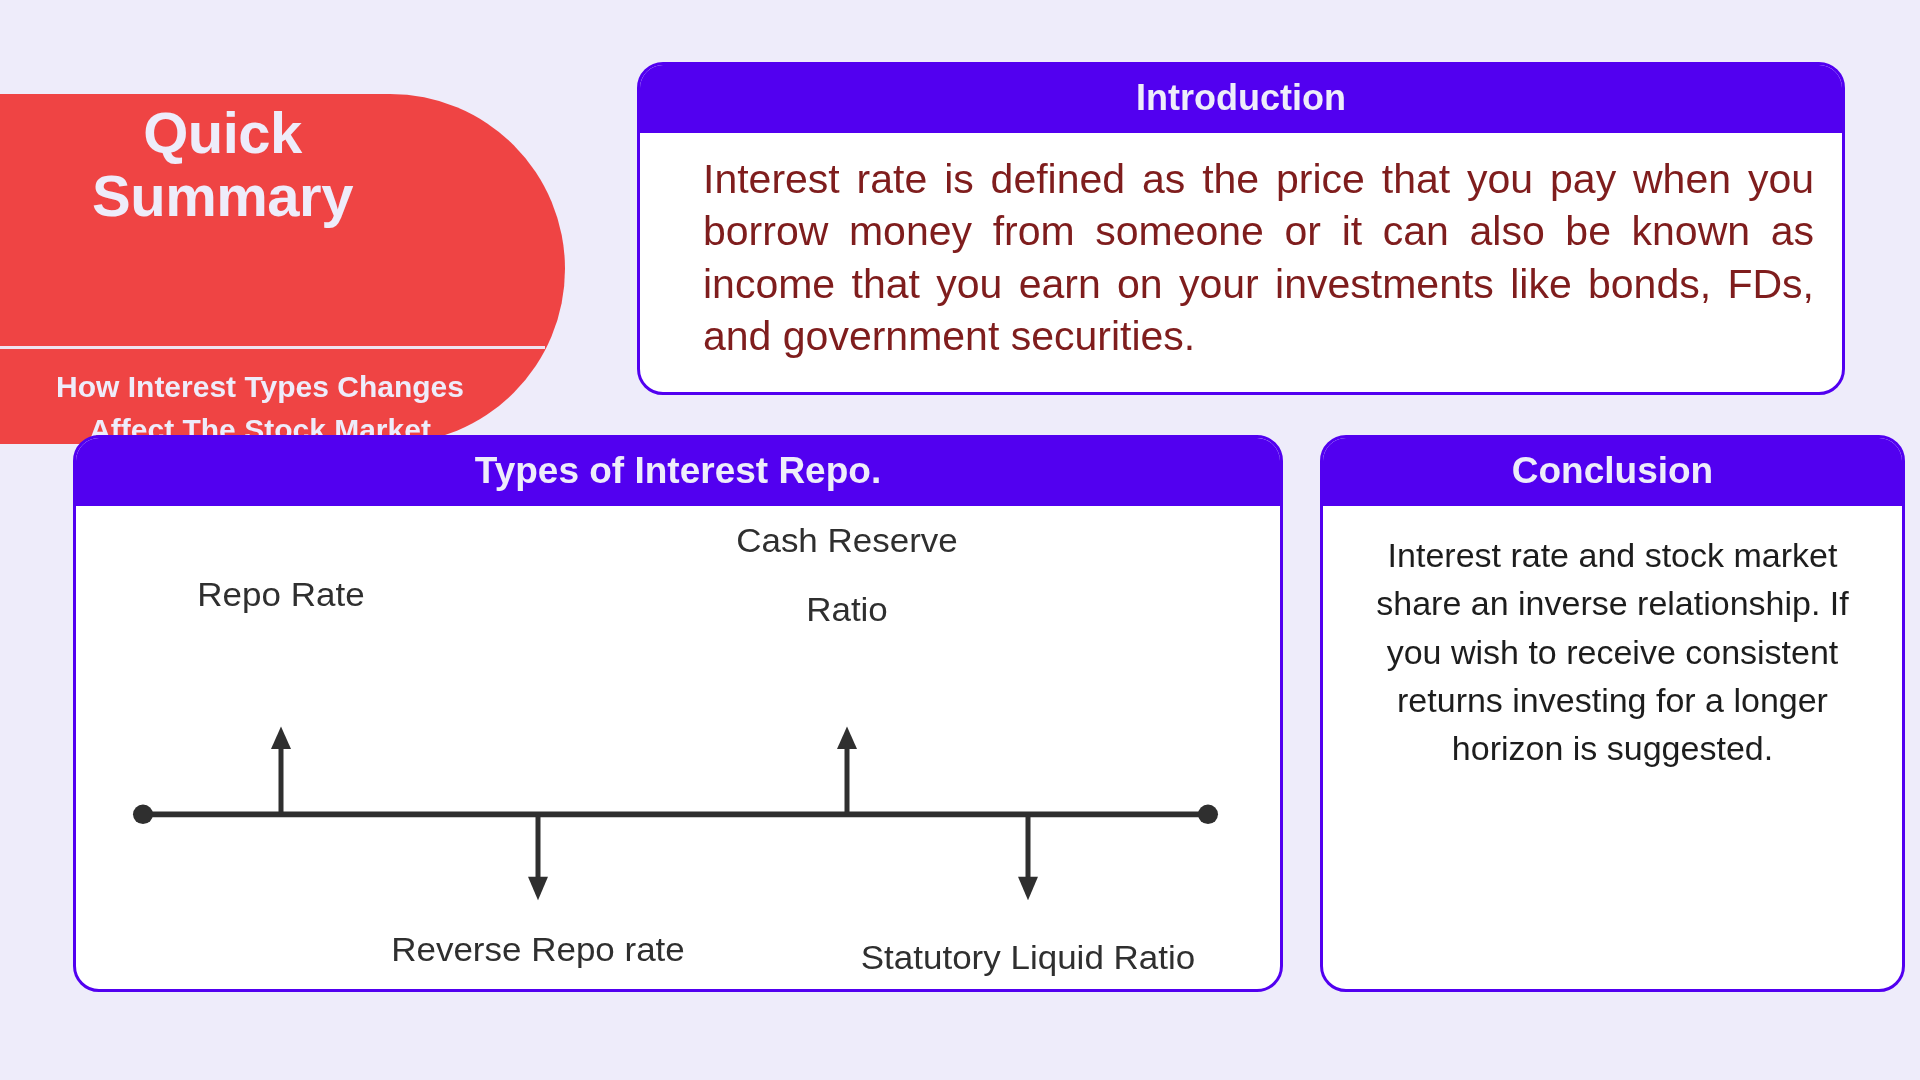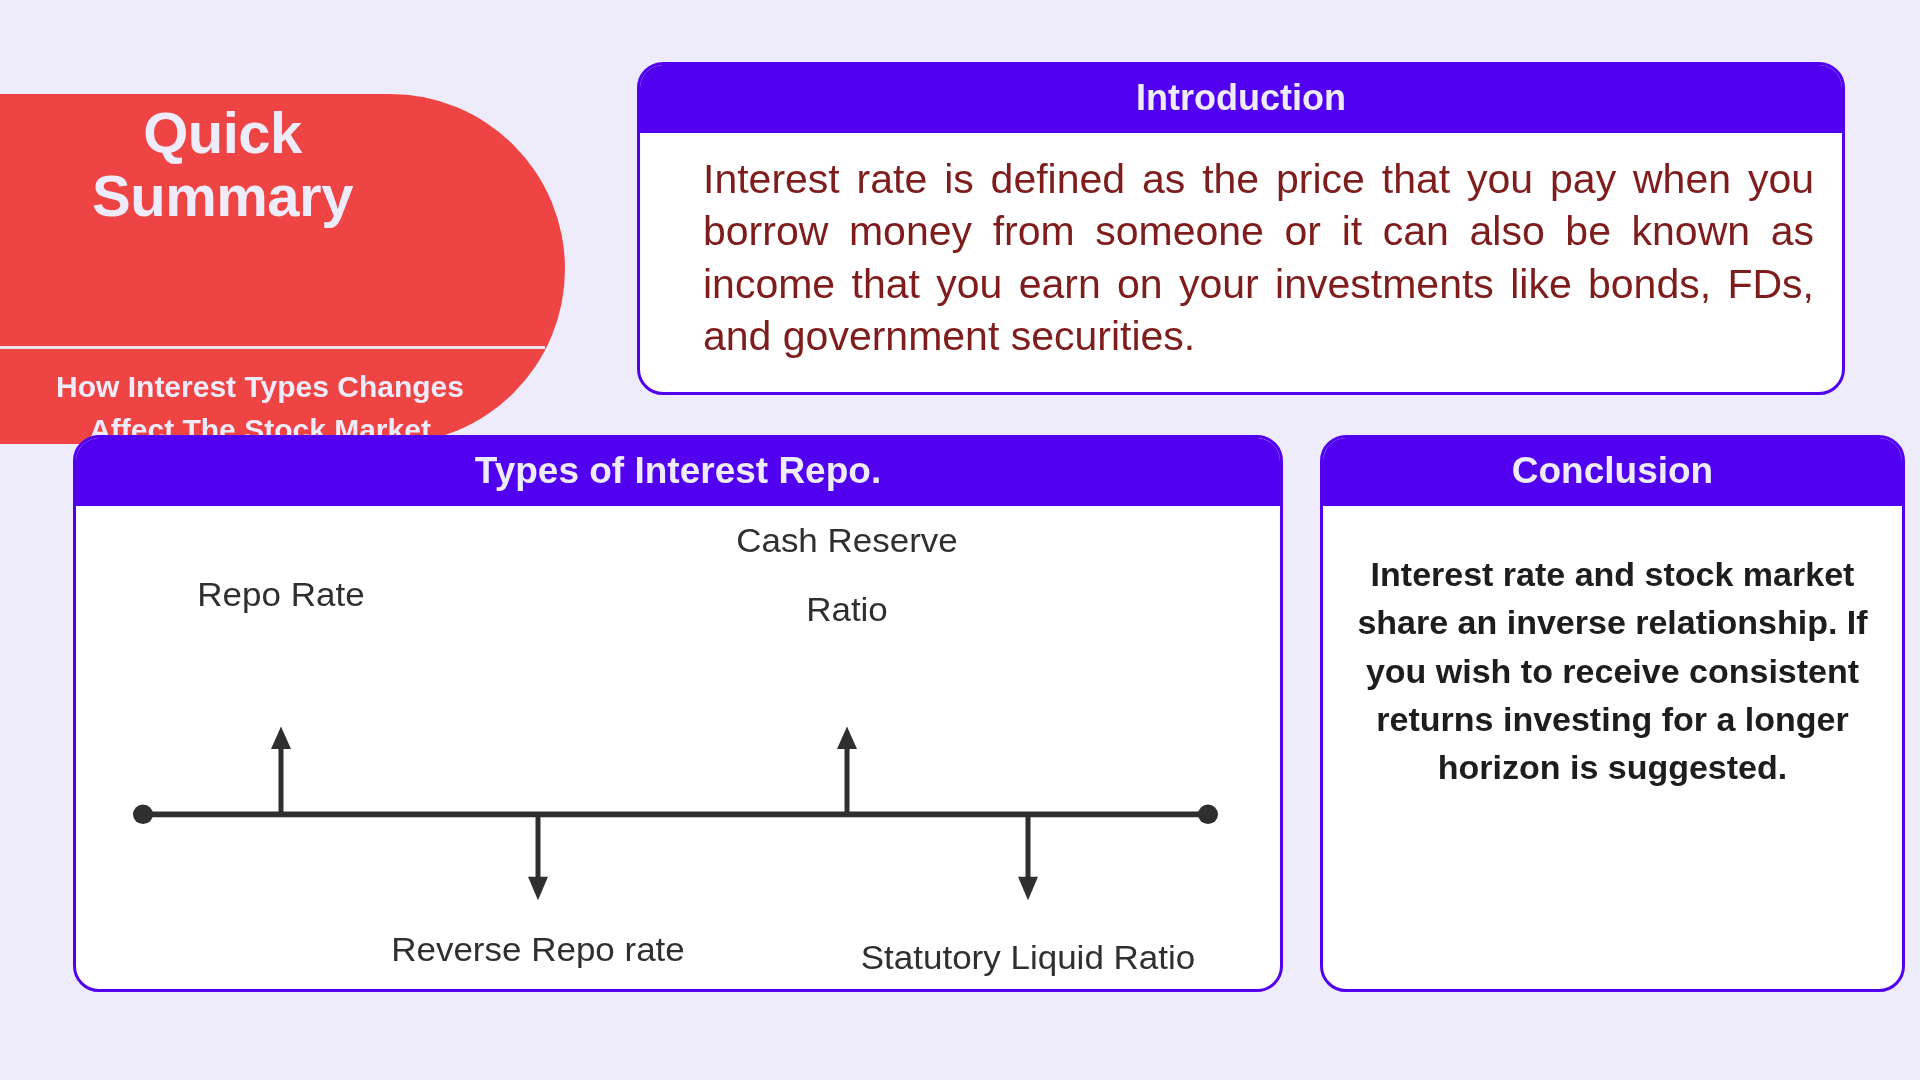--- a/index.html
+++ b/index.html
@@ -62,21 +62,21 @@
     text-align:justify; text-align-last:left;margin-left:35px;
   }
 
   
   #types-card{ left:73px; top:435px; width:1210px; height:557px; }
   #types-card .card-head{ font-size:37px; padding:12px 0 14px; }
 
   
   #concl-card{ left:1320px; top:435px; width:585px; height:557px; }
   #concl-card .card-head{ font-size:37px; padding:12px 0 14px; }
-  #concl-card .card-body{ padding:44px 34px;font-weight:bold; }
+  #concl-card .card-body{ padding:25px 34px; }
   .concl-text{
     font-size:34px; line-height:1.42; color:#1d1d1d; text-align:center;
   }
 
   
   .diagram{ position:absolute; inset:0; }
   .diagram svg{ display:block; width:100%; height:100%; }
   .dg-label{
     font-family:"Liberation Sans", sans-serif;
     font-size:35px; fill:#2f2f2f;

